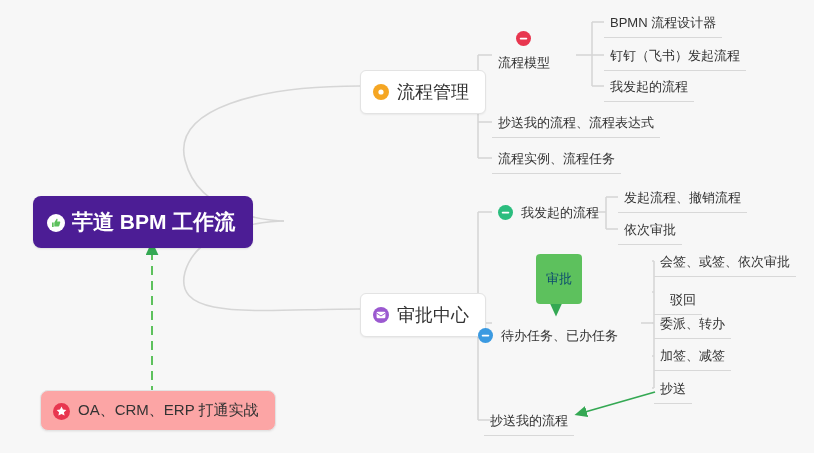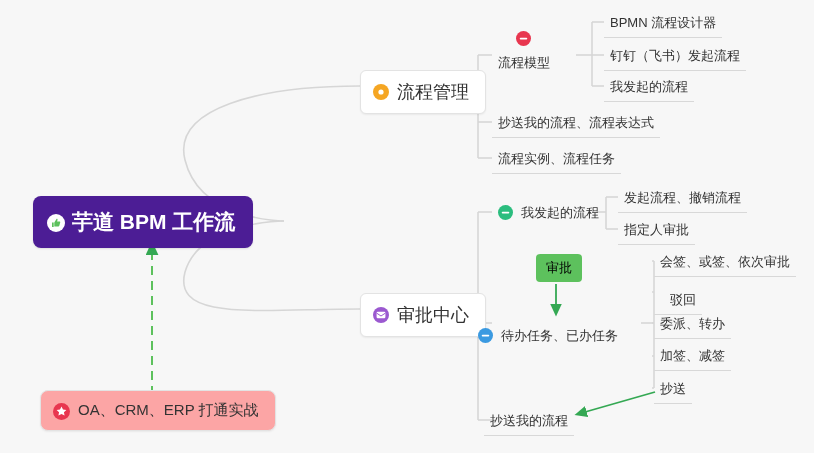--- a/index.html
+++ b/index.html
@@ -63,24 +63,24 @@
     padding: 3px 6px 5px 6px;
     border-bottom: 1px solid #d8d8d8;
     display: flex;
     align-items: center;
     gap: 7px;
   }
   .leaf.no-underline { border-bottom: none; }
   
   .tag-green {
     background: #5dc15d;
-    color: #000000;
+    color: #0c4a6e;
     font-size: 13px;
     border-radius: 4px;
-    padding: 5px 10px;
+    padding: 16px 10px;
     text-align: center;
   }
   
   .note {
     background: #fca5a5;
     border: 1px solid #e3e3e3;
     border-radius: 8px;
     font-size: 15px;
     color: #333333;
     padding: 10px 16px 10px 12px;
@@ -219,21 +219,21 @@
         <rect x="4" y="7.1" width="8" height="1.9" rx="0.9" fill="#ffffff"></rect>
       </svg>
     </span>
     <span>我发起的流程</span>
   </div>
 
   <div class="node leaf" style="left:618px; top:186px;">
     <span>发起流程、撤销流程</span>
   </div>
   <div class="node leaf" style="left:618px; top:218px;">
-    <span>指定人审批</span>
+    <span>依次审批</span>
   </div>
 
   <div class="node tag-green" style="left:536px; top:254px;">
     <span>审批</span>
   </div>
 
   <div class="node leaf no-underline" style="left:472px; top:312px;margin-top:12px;">
     <span class="ico">
       <svg width="15" height="15" viewBox="0 0 16 16">
         <circle cx="8" cy="8" r="8" fill="#3b9ae1"></circle>

